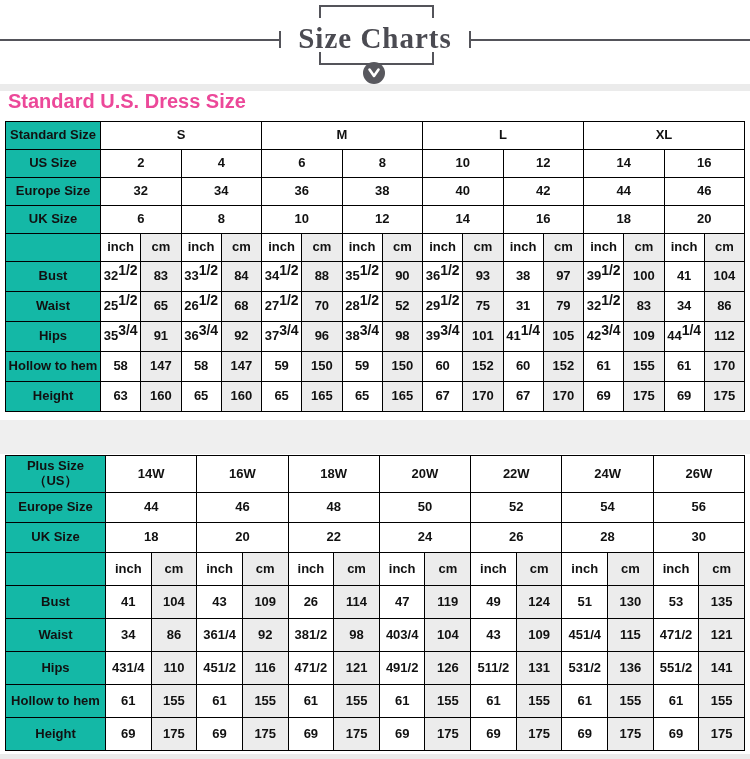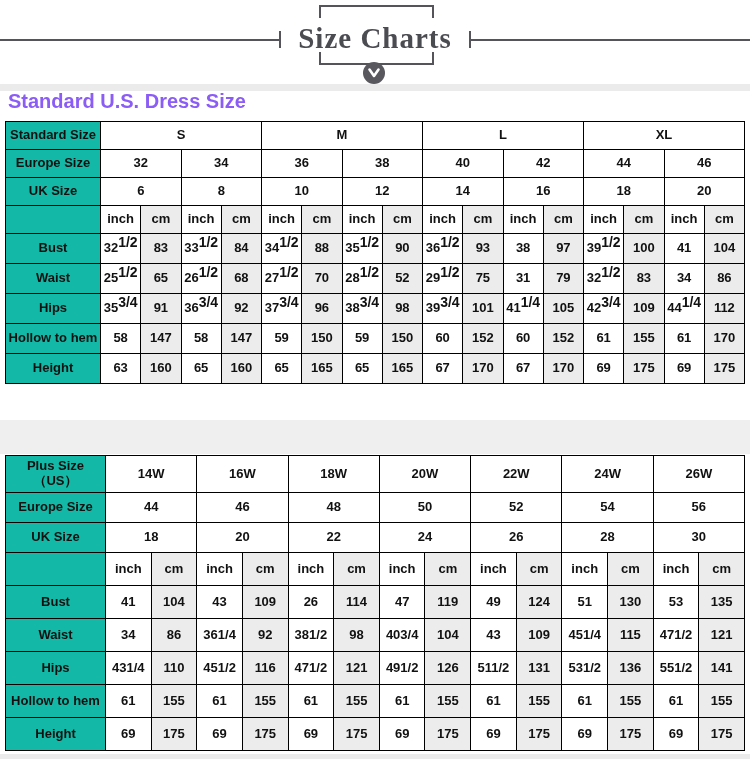--- a/index.html
+++ b/index.html
@@ -21,21 +21,21 @@
              font-family:"Liberation Serif",serif;font-weight:bold;font-size:29px;
              color:#4b4b52;letter-spacing:1px;}
   .chev-circle{position:absolute;left:363px;top:62px;width:22px;height:22px;border-radius:50%;
                background:#58585e;display:flex;align-items:center;justify-content:center;}
 
   
   .strip{position:absolute;left:0;width:750px;background:#ebebeb;}
   .strip1{top:84px;height:7px;}
   .titlebar{position:absolute;left:0;top:420px;width:750px;height:34px;background:#efefef;}
   .strip3{top:754px;height:5px;}
-  .sec-title{position:absolute;left:8px;margin:0;font-size:20px;font-weight:bold;color:#8b5cf6;
+  .sec-title{position:absolute;left:8px;margin:0;font-size:20px;font-weight:bold;color:#ec4899;
              font-family:"Liberation Sans",sans-serif;white-space:nowrap;}
   #title1{top:90px;}
 
   
   table{position:absolute;left:5px;border-collapse:collapse;table-layout:fixed;
         width:740px;background:#fff;}
   #t1{top:121px;}
   #t2{top:455px;}
   td{border:1px solid #000;text-align:center;vertical-align:middle;padding:0;
      font-size:13px;font-weight:bold;color:#111;line-height:1.15;}
@@ -96,20 +96,31 @@
       </colgroup>
     <tbody>
         <tr class="r-size r-first">
           <td class="lbl">Standard Size</td>
           <td colspan="4">S</td>
           <td colspan="4">M</td>
           <td colspan="4">L</td>
           <td colspan="4">XL</td>
         </tr>
         <tr class="r-size">
+          <td class="lbl">US Size</td>
+          <td colspan="2">2</td>
+          <td colspan="2">4</td>
+          <td colspan="2">6</td>
+          <td colspan="2">8</td>
+          <td colspan="2">10</td>
+          <td colspan="2">12</td>
+          <td colspan="2">14</td>
+          <td colspan="2">16</td>
+        </tr>
+        <tr class="r-size">
           <td class="lbl">Europe Size</td>
           <td colspan="2">32</td>
           <td colspan="2">34</td>
           <td colspan="2">36</td>
           <td colspan="2">38</td>
           <td colspan="2">40</td>
           <td colspan="2">42</td>
           <td colspan="2">44</td>
           <td colspan="2">46</td>
         </tr>

